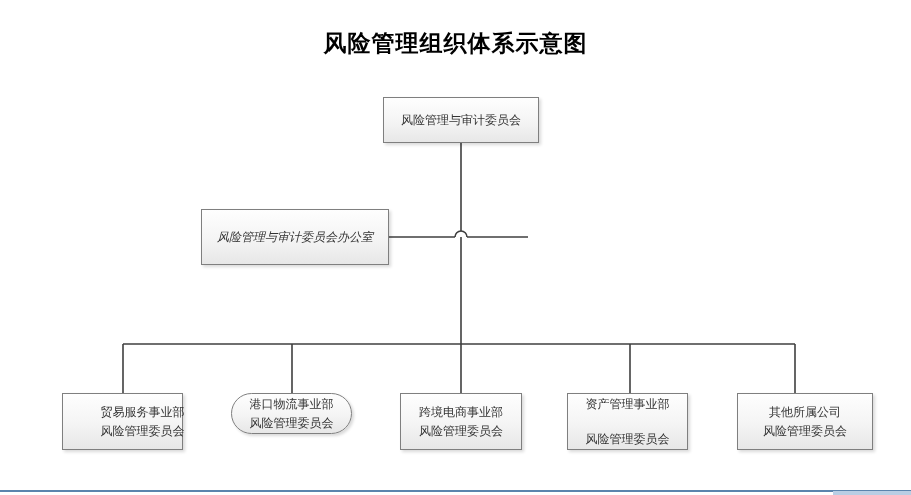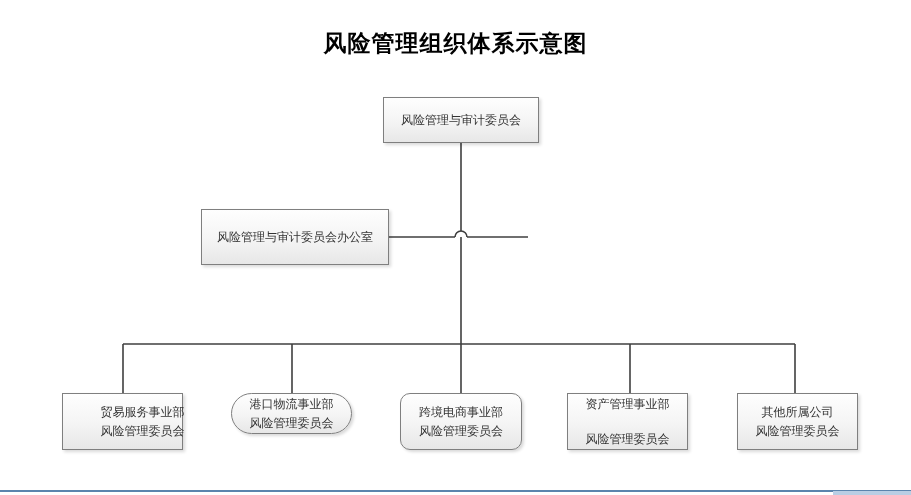--- a/index.html
+++ b/index.html
@@ -83,46 +83,46 @@
 
     <path d="M389 237 H455" stroke="#3f3f3f" stroke-width="1.6" fill="none"></path>
     <path d="M467 237 H528" stroke="#3f3f3f" stroke-width="1.6" fill="none"></path>
     <path d="M455 237 A 6 6 0 0 1 467 237" stroke="#3f3f3f" stroke-width="1.6" fill="#ffffff"></path>
   </svg>
 
   <div class="node" style="left:383px; top:97px; width:156px; height:46px;">
     <span>风险管理与审计委员会</span>
   </div>
 
-  <div class="node" style="left:201px; top:209px; width:188px; height:56px;">
+  <div class="node" style="left:201px; top:209px; width:188px; height:56px;font-style:italic;">
     <span>风险管理与审计委员会办公室</span>
   </div>
 
 
   <div class="node" style="left:62px; top:393px; width:121px; height:57px;padding-left:40px;">
     <span>贸易服务事业部</span>
     <span>风险管理委员会</span>
   </div>
 
   <div class="node" style="left:231px; top:393px; width:121px; height:41px;border-radius:23px;">
     <span>港口物流事业部</span>
     <span>风险管理委员会</span>
   </div>
 
-  <div class="node" style="left:400px; top:393px; width:122px; height:57px;border-radius:10px;">
+  <div class="node" style="left:400px; top:393px; width:122px; height:57px;">
     <span>跨境电商事业部</span>
     <span>风险管理委员会</span>
   </div>
 
   <div class="node" style="left:567px; top:393px; width:121px; height:57px;gap:16px;">
     <span>资产管理事业部</span>
     <span>风险管理委员会</span>
   </div>
 
-  <div class="node" style="left:737px; top:393px; width:121px; height:57px;">
+  <div class="node" style="left:737px; top:393px; width:136px; height:57px;">
     <span>其他所属公司</span>
     <span>风险管理委员会</span>
   </div>
 
   <div class="bottom-line"></div>
   <div class="bottom-segment"></div>
 
 </div>
 
 </body></html>

